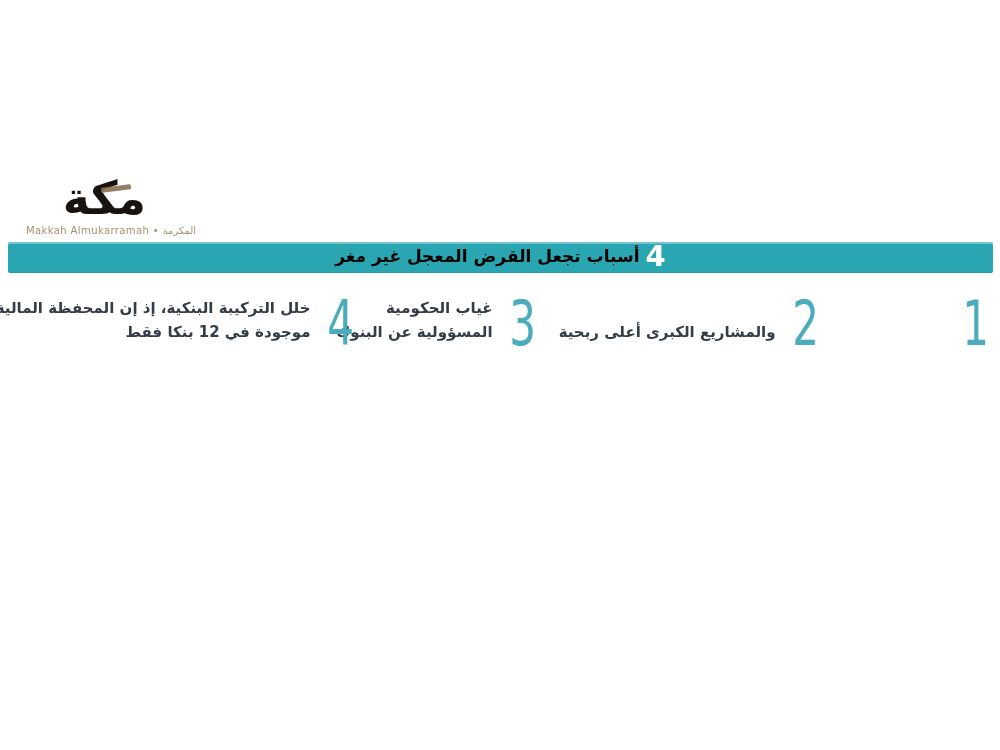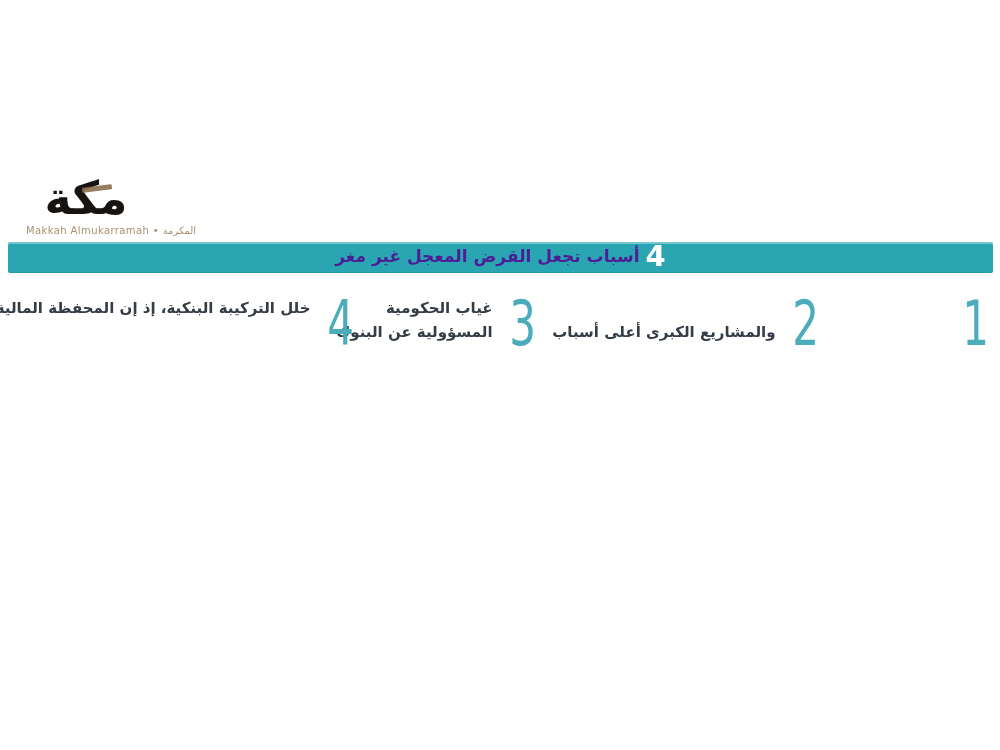--- a/index.html
+++ b/index.html
@@ -19,21 +19,21 @@
     inset: 0;
     background: #ffffff;
   }
 
   
   .brand {
     position: absolute;
     left: 26px;
     top: 174px;
     width: 120px;
-    text-align: center;
+    text-align: right;
   }
   .wordmark {
     position: relative;
     display: inline-block;
     font-size: 46px;
     line-height: 48px;
     font-weight: 900;
     color: #171310;
     letter-spacing: -1px;
     direction: rtl;
@@ -75,21 +75,21 @@
   }
   .header-big-number {
     color: #ffffff;
     font-size: 29px;
     font-weight: 700;
     line-height: 1;
     margin-left: 6px;
     transform: translateY(-1px);
   }
   .header-title {
-    color: #4c1d95;
+    color: #000000;
     font-size: 17px;
     font-weight: 700;
     line-height: 1;
     padding-bottom: 2px;
     white-space: nowrap;
   }
 
   
   .reasons {
     position: absolute;
@@ -152,33 +152,34 @@
   <div class="reasons">
 
     <div class="reason reason-1">
       <span class="num">1</span>
     </div>
 
     <div class="reason reason-2">
       <span class="num">2</span>
       <span class="txt">
         <br>
-        <span>والمشاريع الكبرى أعلى أسباب</span>
+        <span>والمشاريع الكبرى أعلى ربحية</span>
       </span>
     </div>
 
     <div class="reason reason-3">
       <span class="num">3</span>
       <span class="txt">
         <span>غياب الحكومية</span><br>
         <span>المسؤولية عن البنوك</span>
       </span>
     </div>
 
     <div class="reason reason-4">
       <span class="num">4</span>
       <span class="txt">
         <span>خلل التركيبة البنكية، إذ إن المحفظة المالية في السعودية</span><br>
+        <span>موجودة في 12 بنكا فقط</span>
       </span>
     </div>
 
   </div>
 </div>
 
 </body></html>

